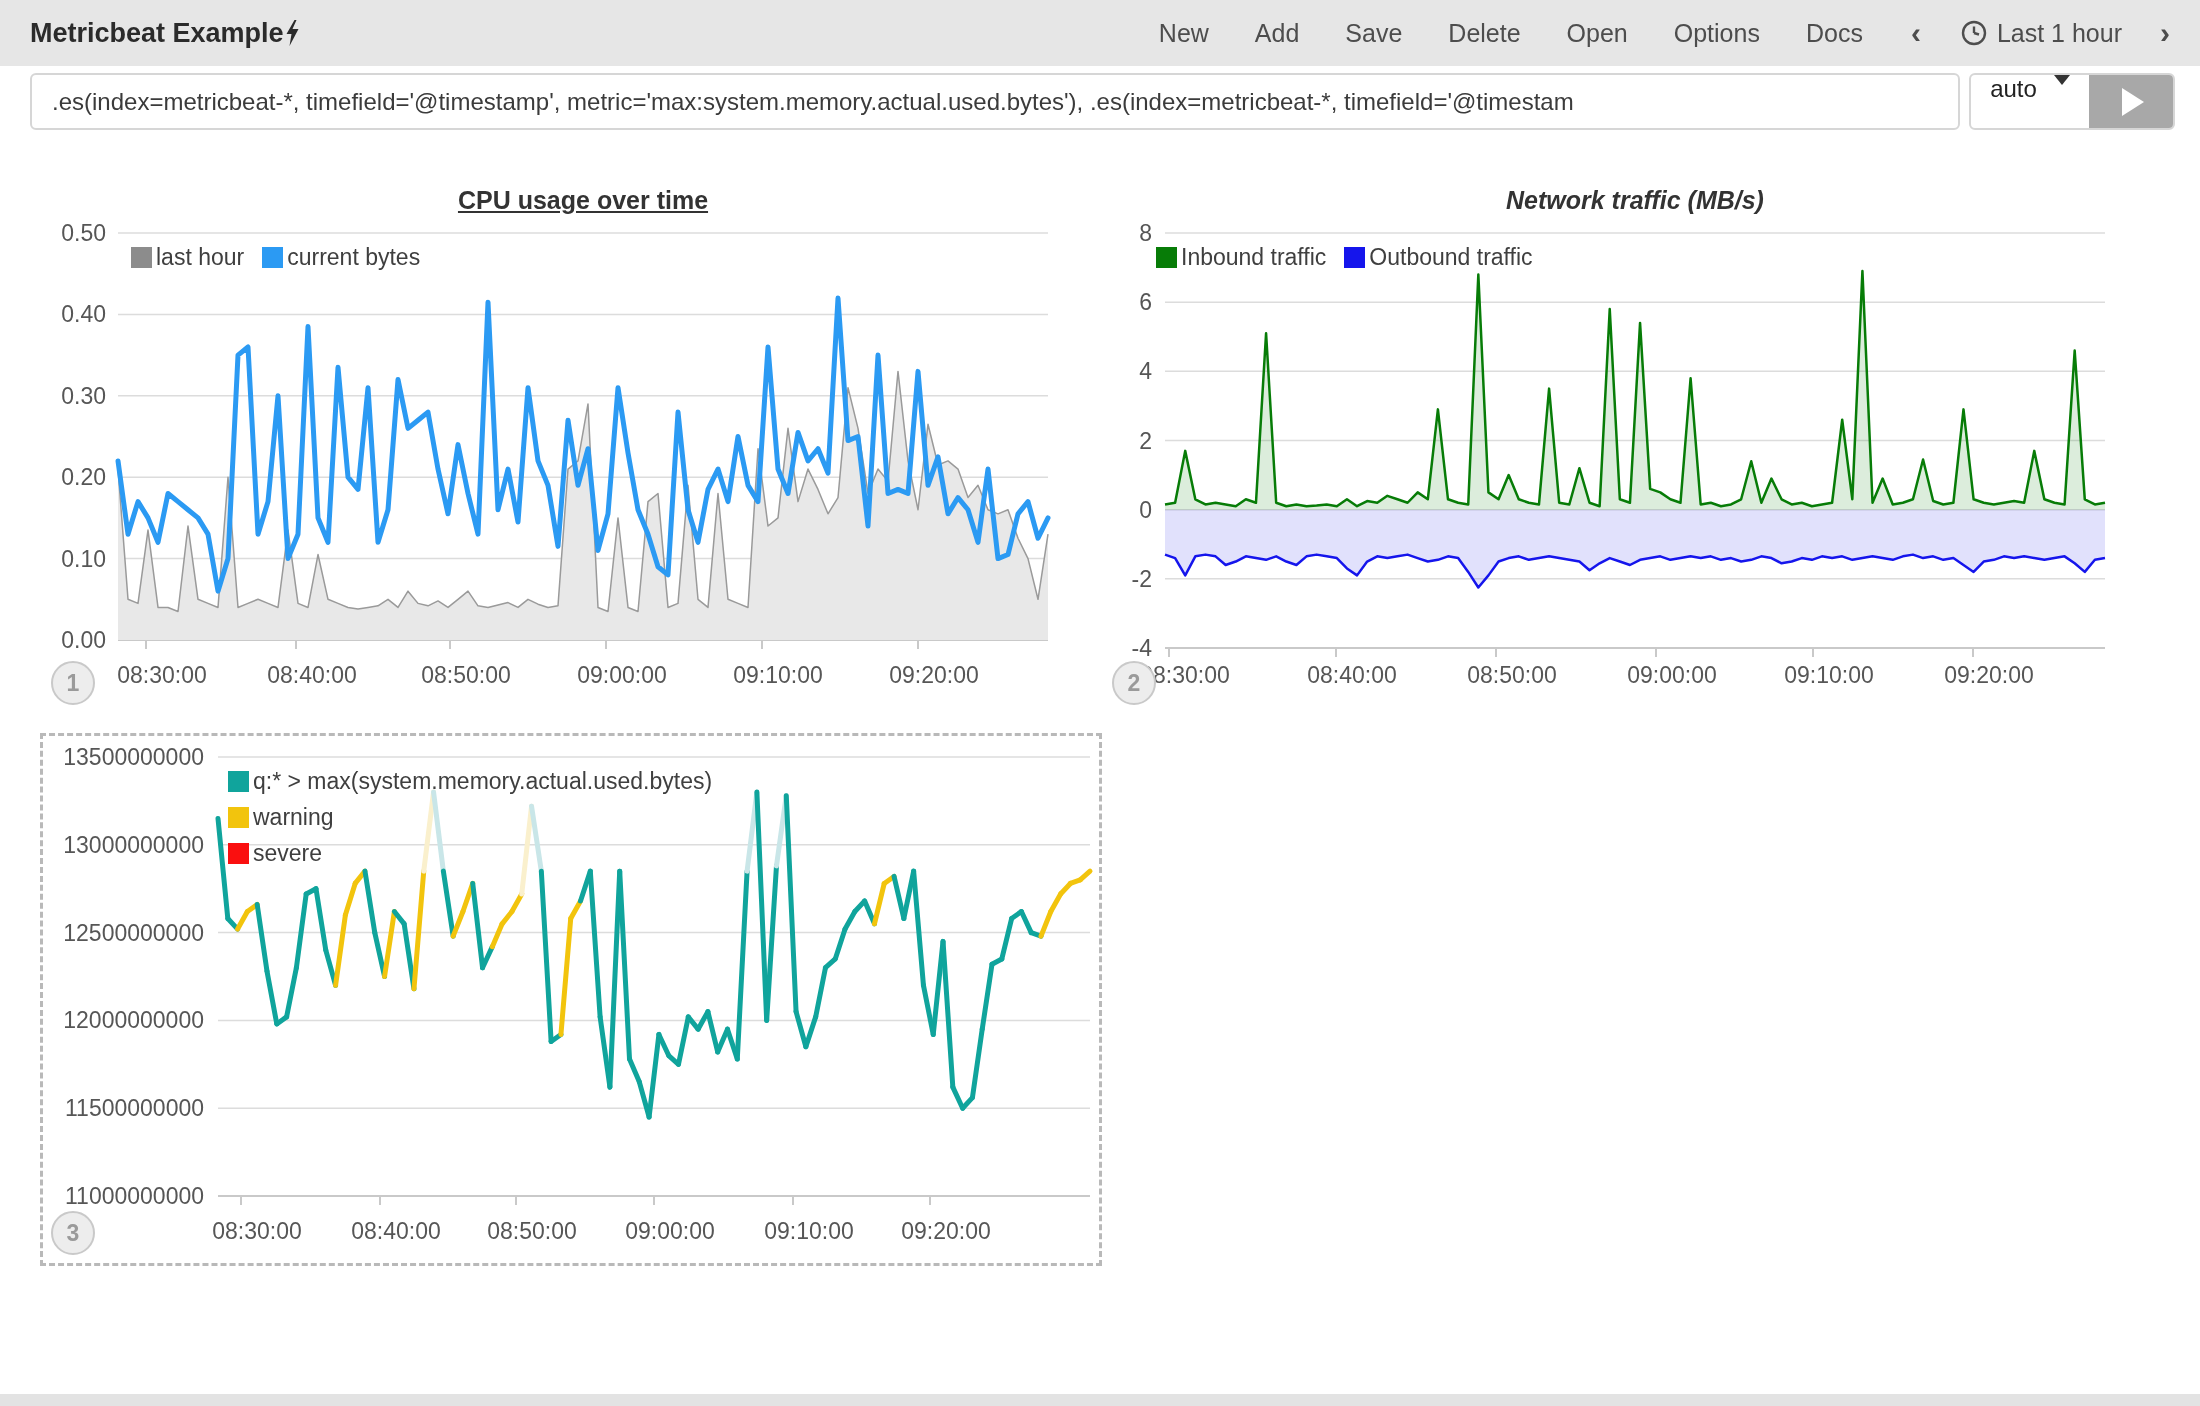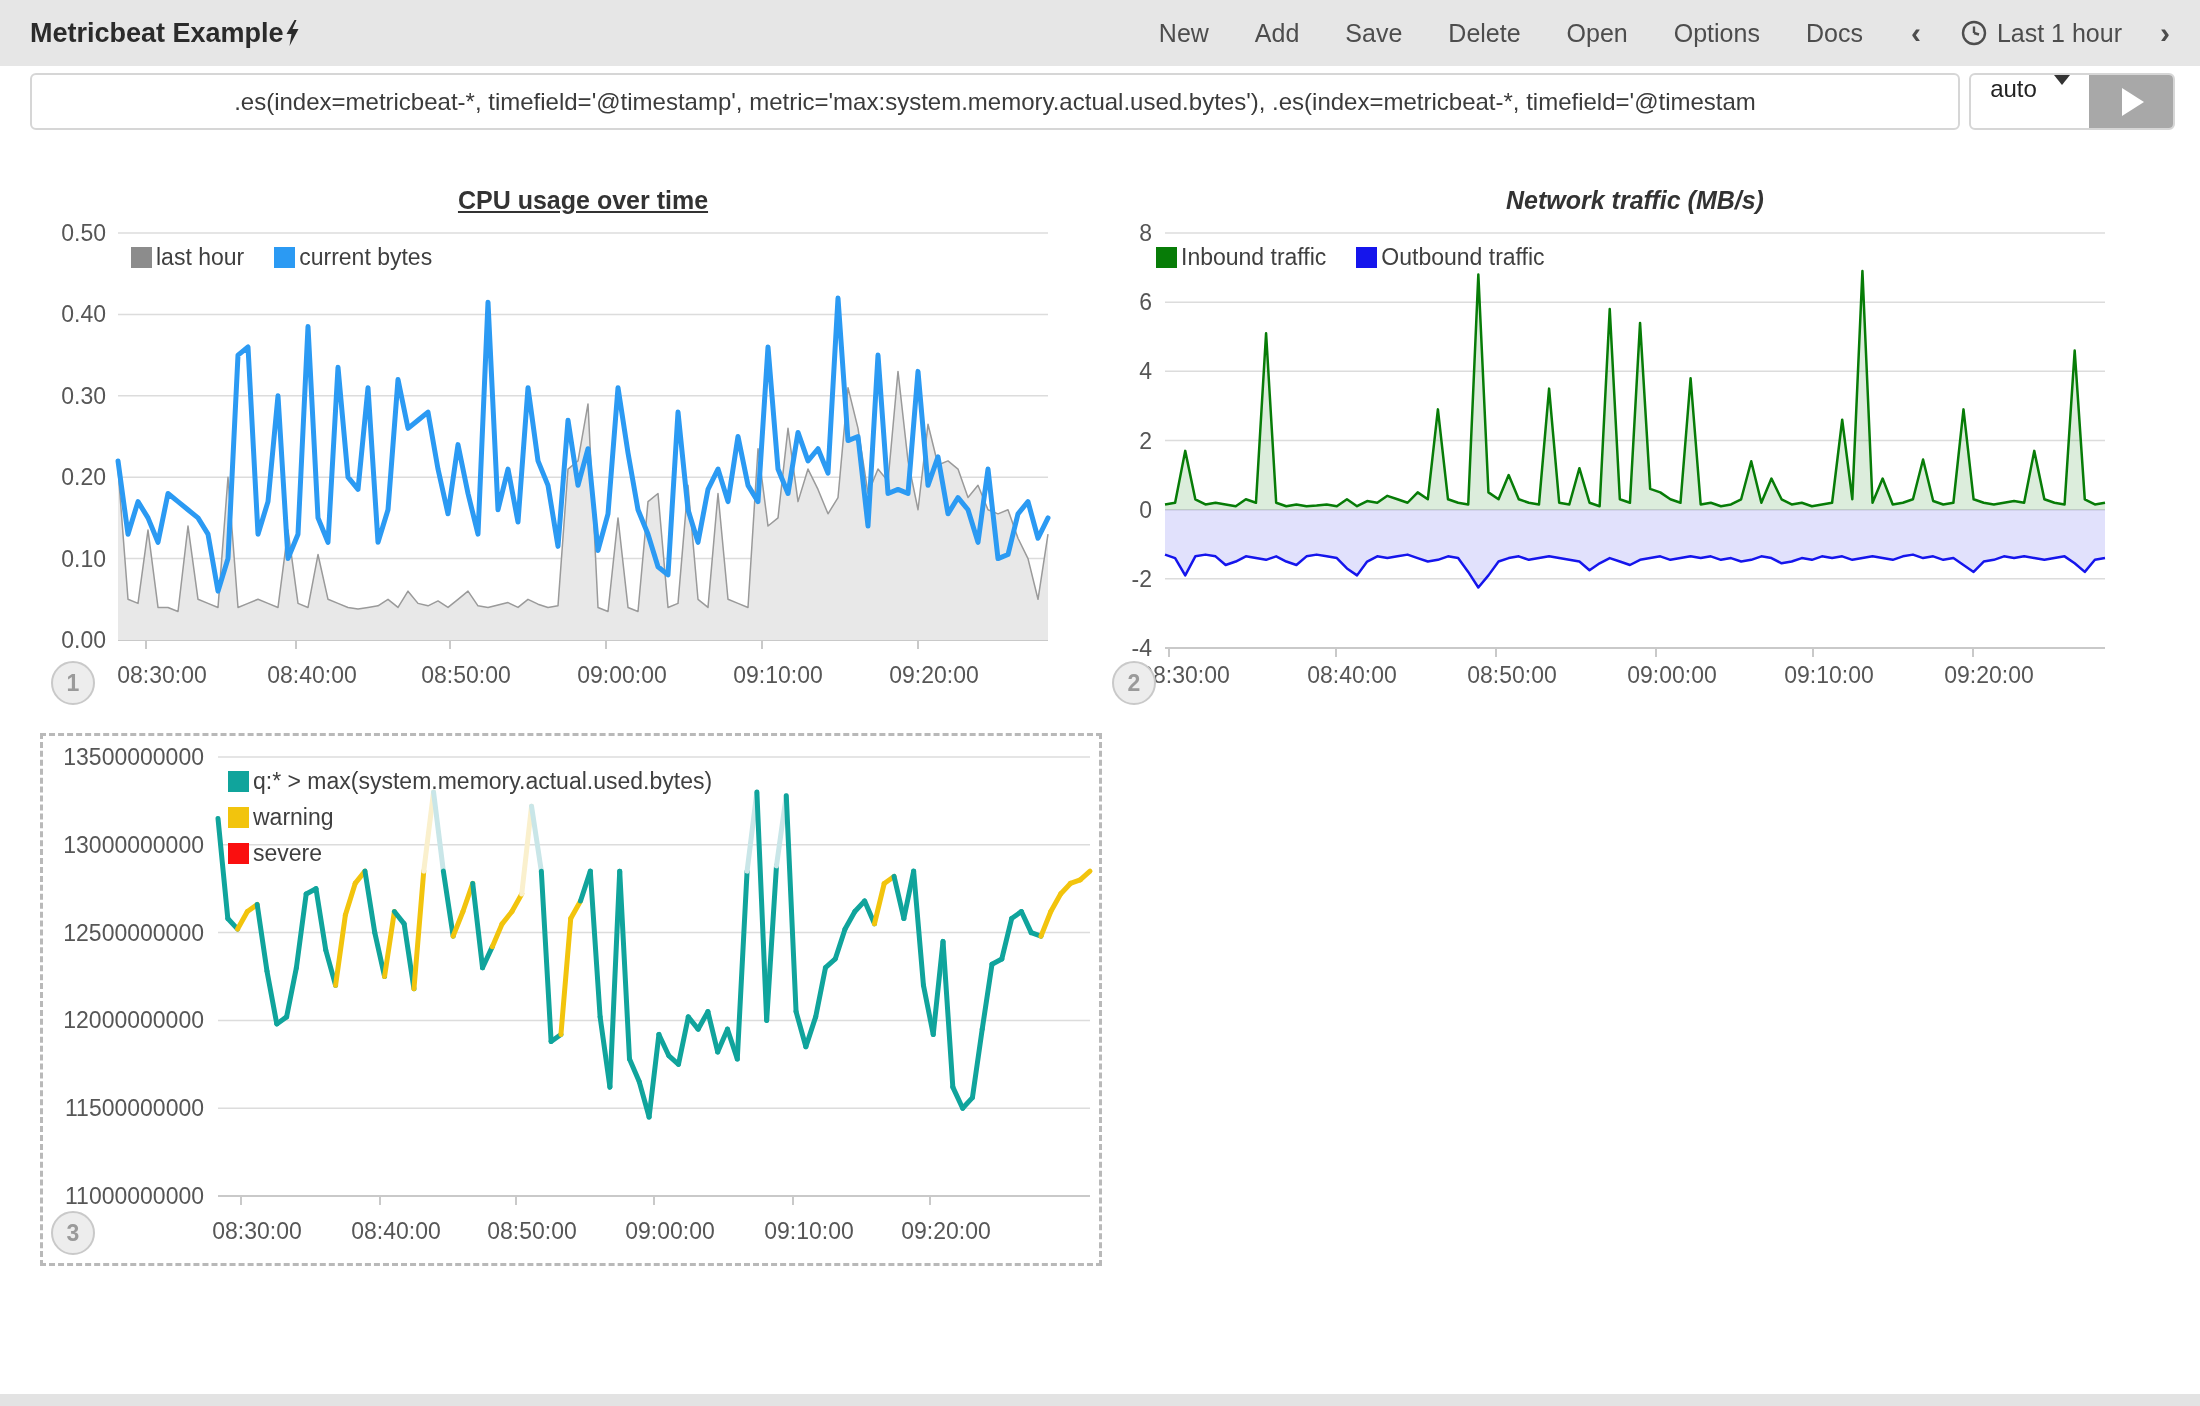--- a/index.html
+++ b/index.html
@@ -11,38 +11,38 @@
   .menu{margin-left:auto;display:flex;gap:46px;font-size:25px;color:#4d4d4d;align-items:center;}
   .menu a{cursor:pointer;}
   .chev{font-size:30px;font-weight:bold;color:#4d4d4d;cursor:pointer;line-height:1;}
   .chev.left{margin-left:48px;}
   .chev.right{margin-left:38px;}
   .timepicker{margin-left:40px;display:flex;align-items:center;gap:10px;font-size:25px;color:#4d4d4d;cursor:pointer;}
   
   .querybar{position:absolute;left:30px;top:73px;width:2145px;height:57px;display:flex;}
   .query-input{flex:1;border:2px solid #d6d6d6;border-radius:6px;background:#fff;
     font-size:24px;color:#3b3b3b;line-height:53px;padding:0 20px;white-space:nowrap;
-    overflow:hidden;box-sizing:border-box;text-align:center;}
+    overflow:hidden;box-sizing:border-box;}
   .interval-group{margin-left:9px;display:flex;border:2px solid #d6d6d6;border-radius:6px;
     overflow:hidden;background:#fff;box-sizing:border-box;}
   .interval-select{width:118px;display:flex;justify-content:center;
     gap:17px;font-size:24px;color:#222;cursor:pointer;}
   .caret{width:0;height:0;border-left:8px solid transparent;border-right:8px solid transparent;
     border-top:10px solid #333;}
   .run-btn{width:84px;background:#a8a8a8;border:none;display:flex;align-items:center;
     justify-content:center;cursor:pointer;}
   .play-triangle{width:0;height:0;border-top:14px solid transparent;border-bottom:14px solid transparent;
     border-left:22px solid #fff;margin-left:4px;}
   
   #charts-svg{position:absolute;left:0;top:0;}
   #charts-svg text{font-family:"Liberation Sans",sans-serif;font-size:23px;fill:#565656;}
   .chart-title{position:absolute;text-align:center;font-size:25px;font-weight:bold;color:#333;}
   #t1{left:118px;top:186px;width:930px;text-decoration:underline;}
   #t2{left:1165px;top:186px;width:940px;font-style:italic;}
-  .legend{position:absolute;display:flex;gap:30px;align-items:center;}
+  .legend{position:absolute;display:flex;gap:18px;align-items:center;}
   .legend.vertical{flex-direction:column;align-items:flex-start;gap:9px;}
   .lg-item{display:flex;align-items:center;gap:4px;}
   .lg-sq{width:21px;height:21px;display:inline-block;}
   .lg-label{font-size:23px;color:#3f3f3f;white-space:nowrap;}
   #legend-0{left:131px;top:244px;}
   #legend-1{left:1156px;top:244px;align-items:center;}
   #legend-2{left:228px;top:768px;}
   .badge{position:absolute;width:44px;height:44px;border-radius:50%;background:#ededed;
     border:2px solid #c9c9c9;color:#9a9a9a;font-size:23px;font-weight:bold;
     display:flex;align-items:center;justify-content:center;box-sizing:border-box;}

